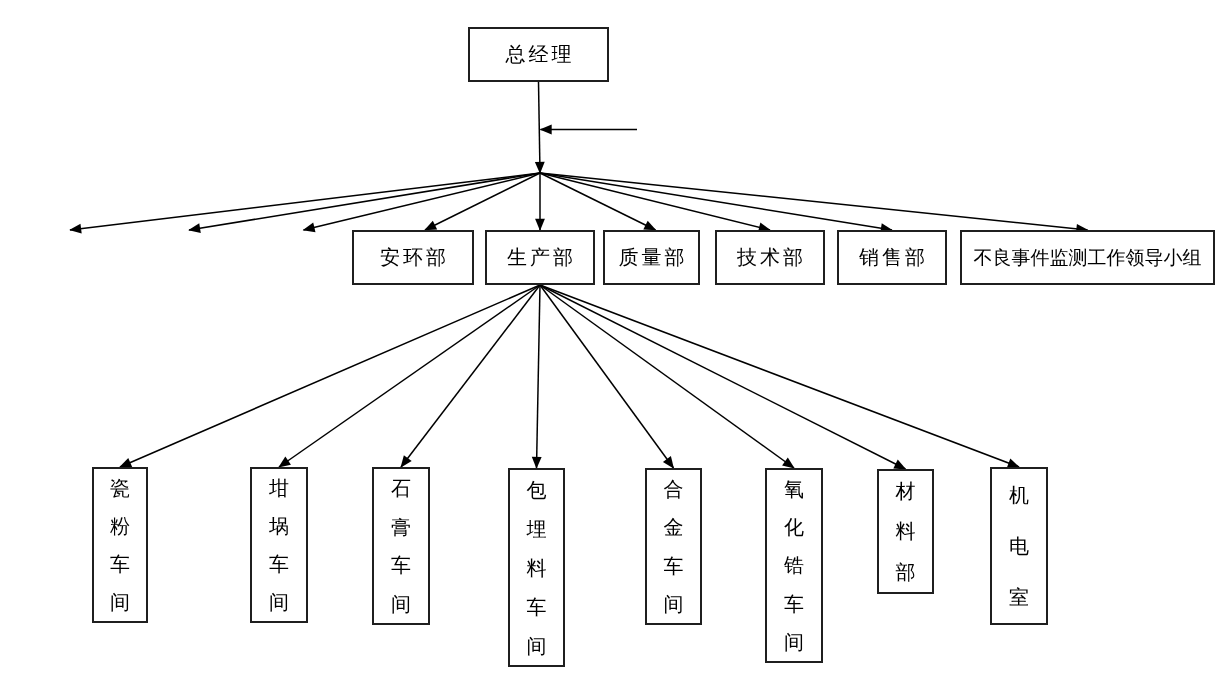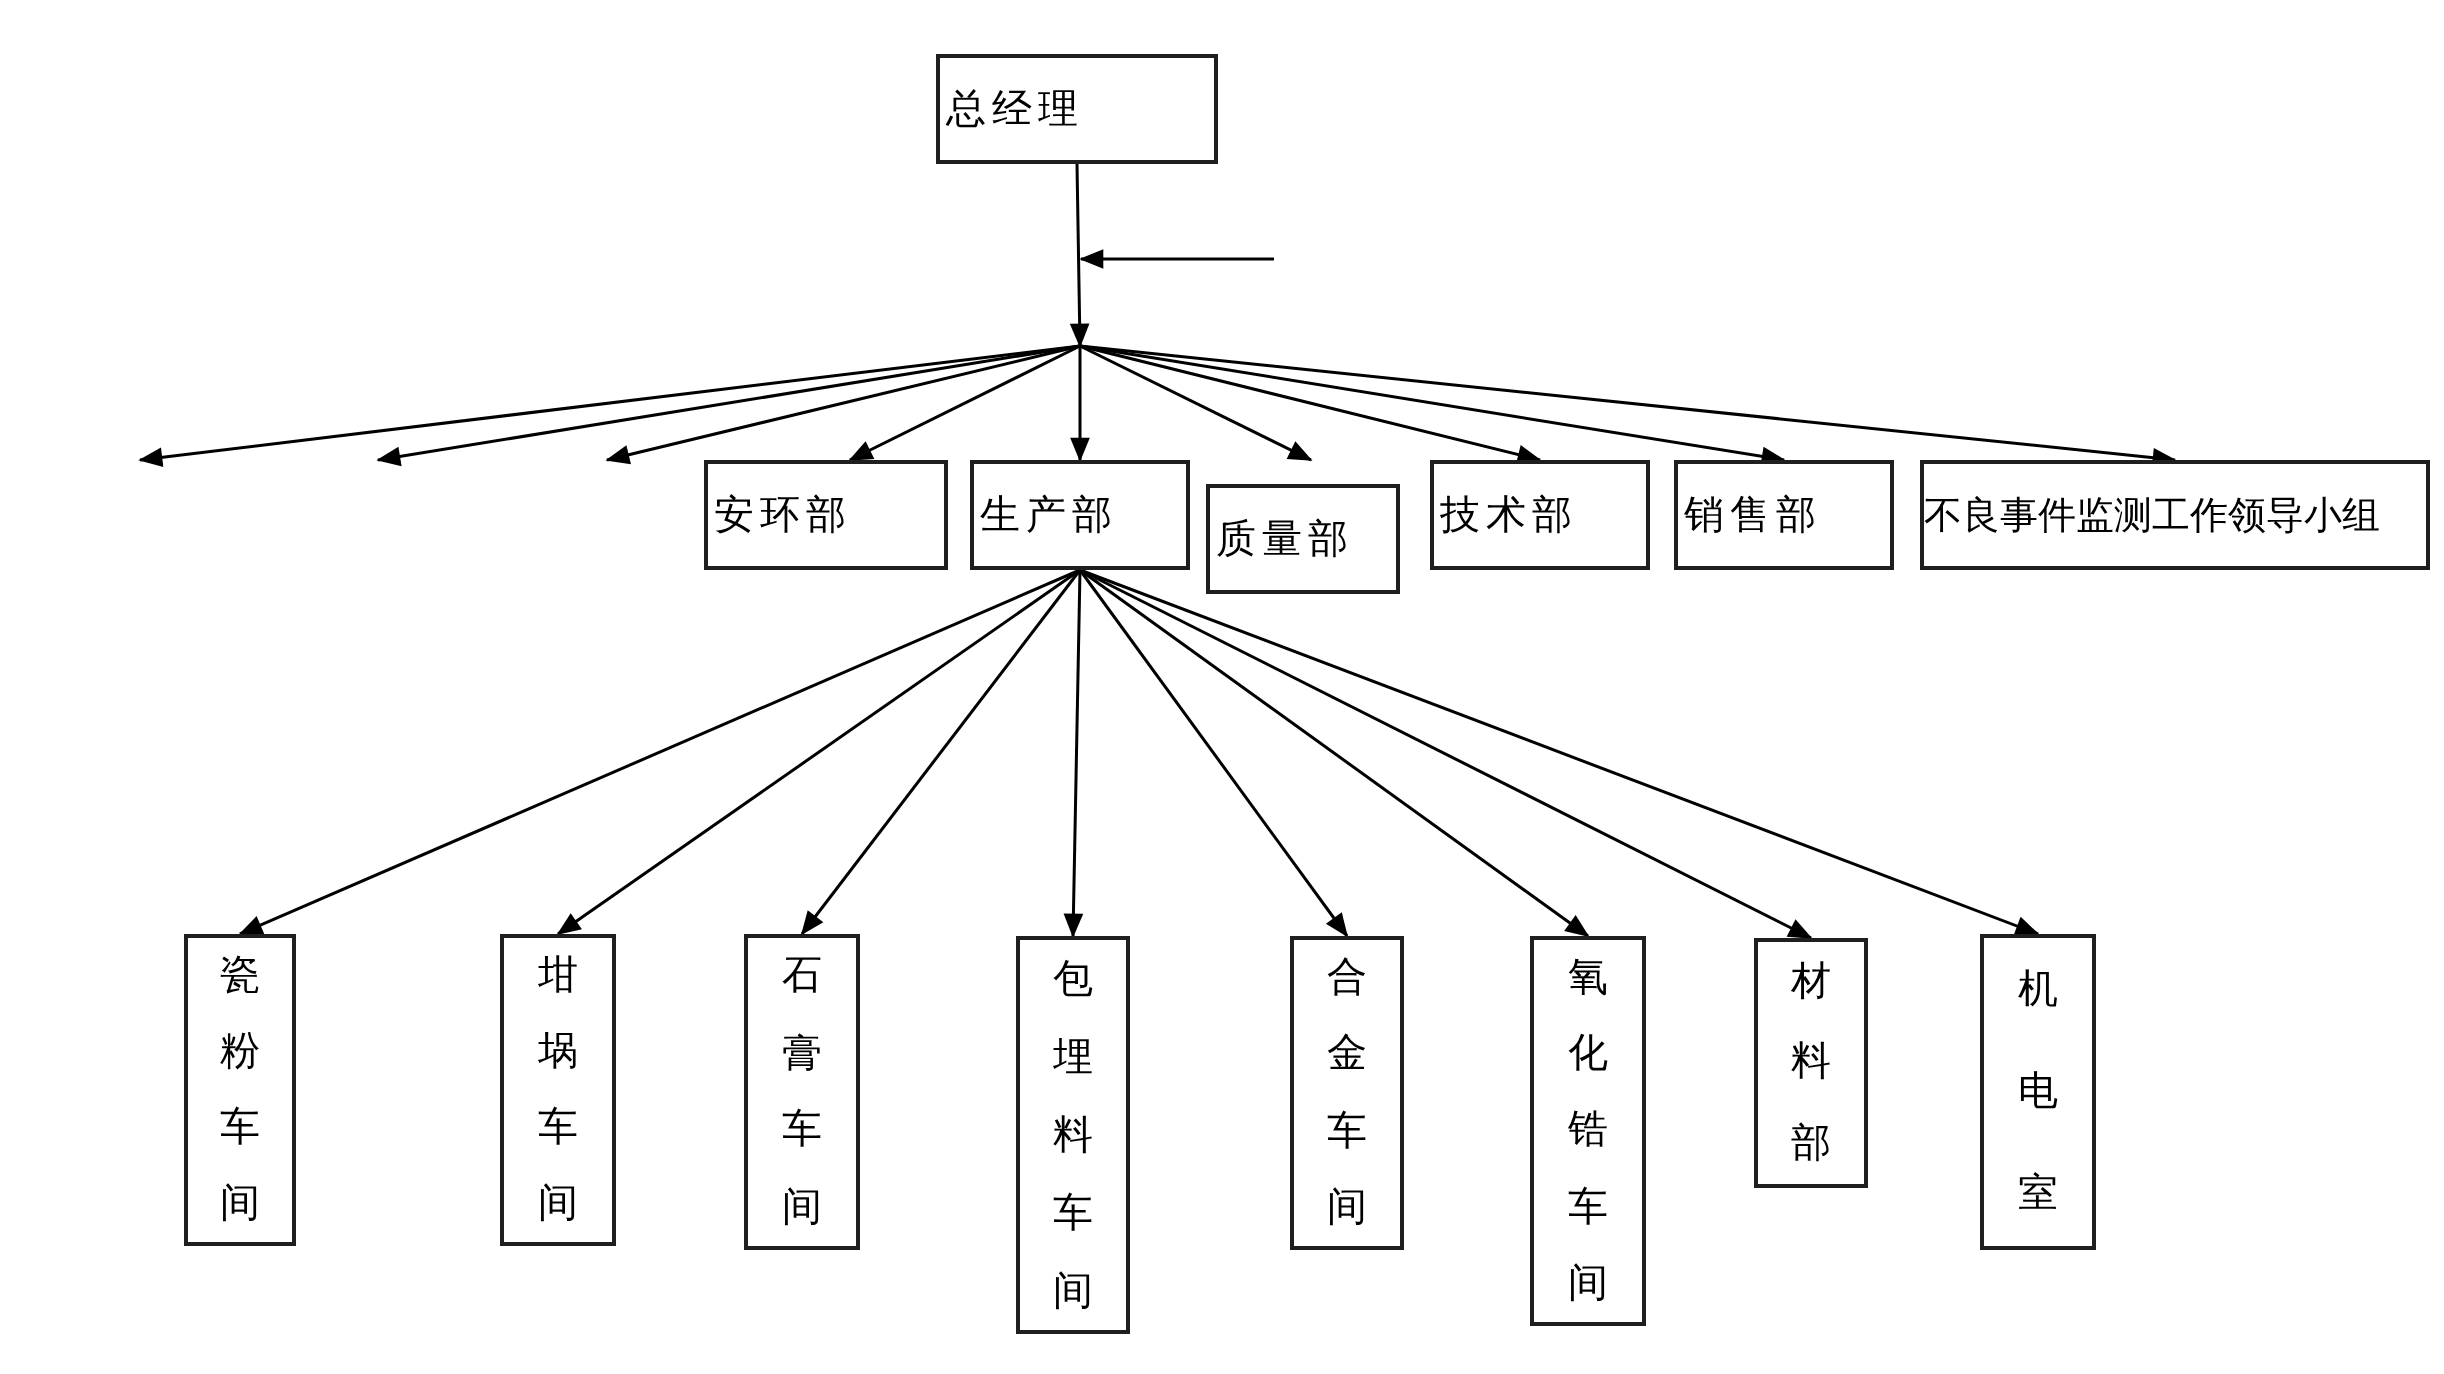--- a/index.html
+++ b/index.html
@@ -18,21 +18,21 @@
   }
   #wires{
     position:absolute;left:0;top:0;width:1222px;height:687px;
     pointer-events:none;
   }
   .box{
     position:absolute;
     border:2px solid var(--border);
     background:var(--bg);
     box-sizing:border-box;
-    display:flex;align-items:center;
+    display:flex;align-items:center;justify-content:center;
     font-size:20px;
     letter-spacing:3px;
     text-indent:3px;
     white-space:nowrap;
   }
   .box.wide{
     font-size:19px;
     letter-spacing:0;
     text-indent:0;
   }
@@ -85,21 +85,21 @@
     <span>总经理</span>
   </div>
 
 
   <div class="box" id="dept-3" style="left:352px;top:230px;width:122px;height:55px">
     <span>安环部</span>
   </div>
   <div class="box" id="dept-4" style="left:485px;top:230px;width:110px;height:55px">
     <span>生产部</span>
   </div>
-  <div class="box" id="dept-5" style="left:603px;top:242px;width:97px;height:55px">
+  <div class="box" id="dept-5" style="left:603px;top:230px;width:97px;height:55px">
     <span>质量部</span>
   </div>
   <div class="box" id="dept-6" style="left:715px;top:230px;width:110px;height:55px">
     <span>技术部</span>
   </div>
   <div class="box" id="dept-7" style="left:837px;top:230px;width:110px;height:55px">
     <span>销售部</span>
   </div>
   <div class="box wide" id="dept-8" style="left:960px;top:230px;width:255px;height:55px">
     <span>不良事件监测工作领导小组</span>

